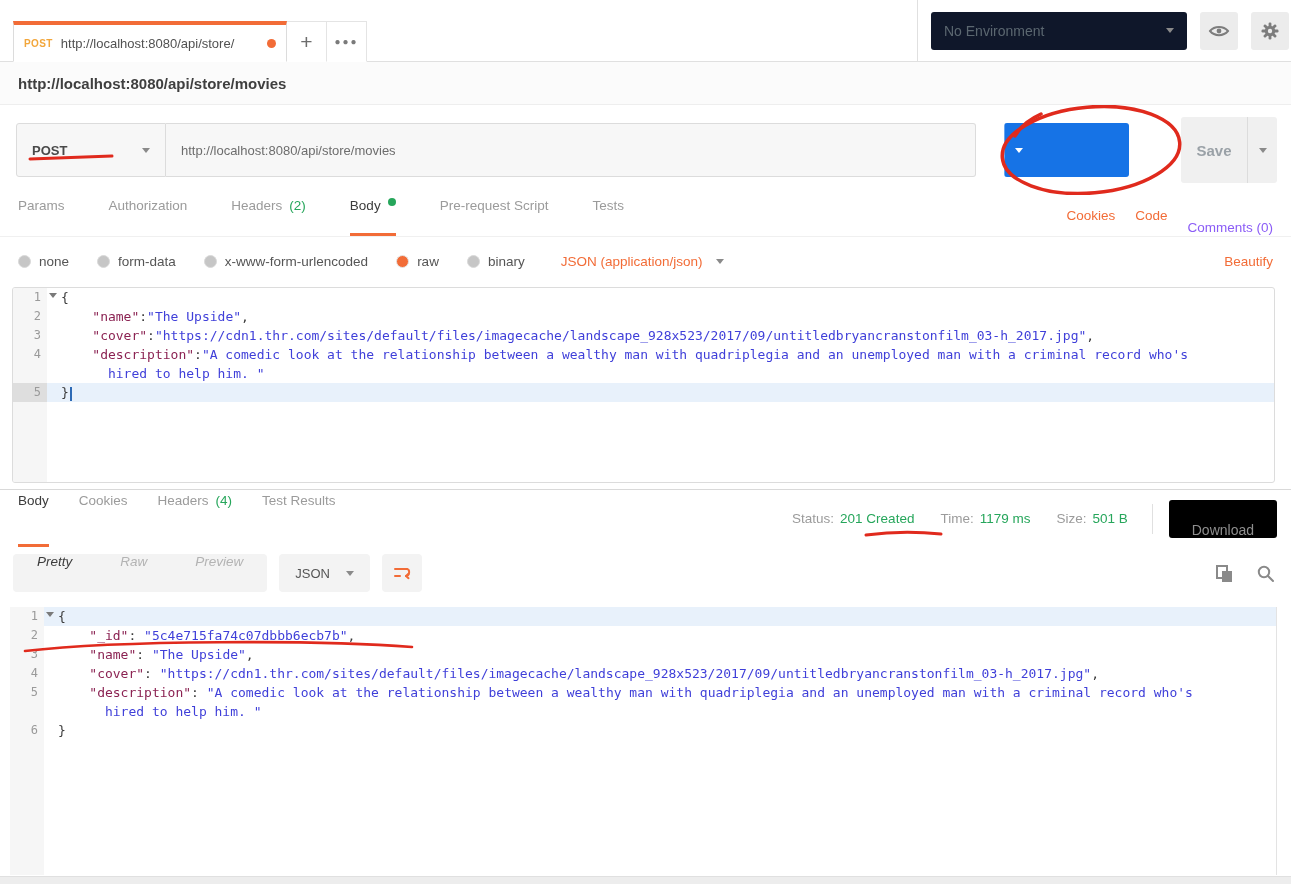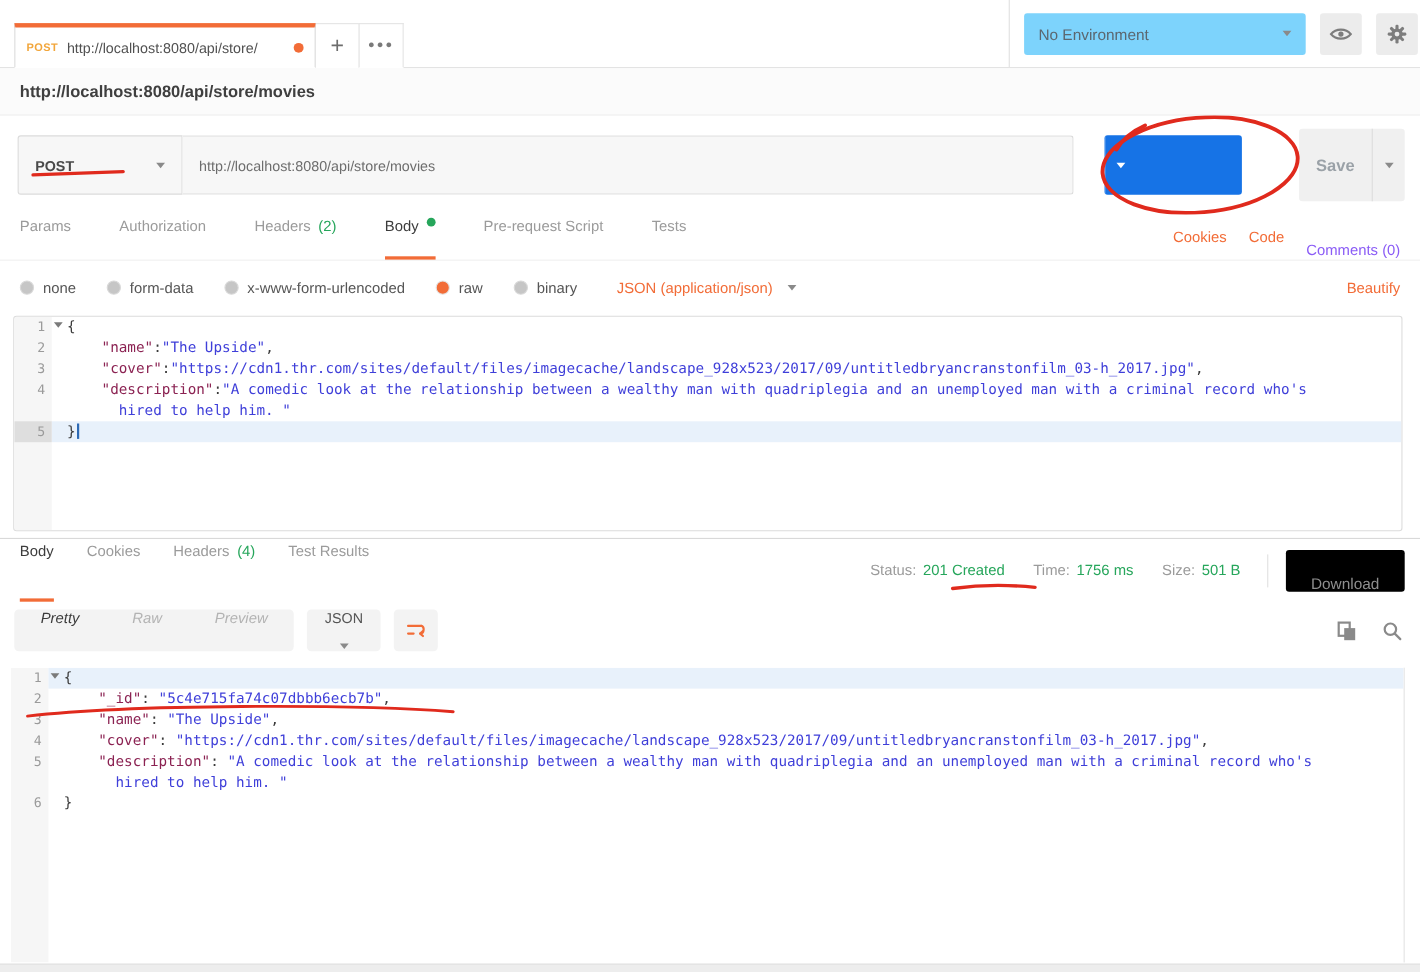--- a/index.html
+++ b/index.html
@@ -22,21 +22,21 @@
   .tab-dot { width:9px; height:9px; border-radius:50%; background:#F26C37; flex:none; }
   .tab-btn {
     width:41px; height:41px; margin-bottom:-1px; background:#fff;
     border:1px solid #e4e4e4; border-bottom:1px solid #fff; margin-left:-1px;
     display:flex; align-items:center; justify-content:center; color:#6d6d6d; cursor:pointer;
   }
   .tab-btn.plus { font-size:21px; font-weight:300; }
   .tab-btn.more { font-size:10px; letter-spacing:2px; color:#7a7a7a; }
   .env-area { width:374px; border-left:1px solid #e0e0e0; display:flex; align-items:center;
               gap:13px; padding:0 2px 0 13px; }
-  .env-select { flex:1; height:38px; background:#7dd3fc; border-radius:3px; display:flex;
+  .env-select { flex:1; height:38px; background:#0f172a; border-radius:3px; display:flex;
                 align-items:center; padding:0 13px; color:#5b6770; font-size:14px; cursor:pointer; }
   .chev { width:0; height:0; border-left:4px solid transparent; border-right:4px solid transparent;
           border-top:5px solid #8a8a8a; display:inline-block; }
   .env-select .chev { margin-left:auto; }
   .icon-btn { width:38px; height:38px; background:#ececec; border-radius:3px; flex:none;
               display:flex; align-items:center; justify-content:center; cursor:pointer; }
   
   .crumb-row { height:43px; background:#fbfbfb; border-bottom:1px solid #eeeeee;
                display:flex; align-items:center; padding-left:18px;
                font-size:15px; font-weight:bold; color:#3f3f3f; }
@@ -110,21 +110,21 @@
   .vdiv { width:1px; height:30px; background:#e0e0e0; margin:0 16px 0 24px; }
   .dl-btn { height:38px; padding:0 23px; background:#000000; border-radius:3px; color:#8e8e8e;
             font-size:14px; display:flex; align-items:flex-end; cursor:pointer; }
   
   .resp-toolbar { height:52px; display:flex; align-items:center; padding:0 16px 0 13px; gap:12px; }
   .segmented { background:#f3f3f3; border-radius:4px; height:38px; display:flex; align-items:flex-start;
                font-size:13.5px;font-style:italic; }
   .seg { padding:0 24px; color:#b3b3b3; cursor:pointer; }
   .seg.active { color:#3c3c3c; }
   .json-select { background:#f3f3f3; border-radius:4px; height:38px; padding:0 16px; display:flex;
-                 gap:16px; align-items:center; color:#555; cursor:pointer;flex-direction:column; }
+                 gap:16px; align-items:center; color:#555; cursor:pointer; }
   .wrap-btn { background:#f3f3f3; border-radius:4px; width:40px; height:38px; display:flex;
               align-items:center; justify-content:center; cursor:pointer; }
   .tool-icons { margin-left:auto; display:flex; align-items:center; gap:22px; }
   
   .bottom-strip { position:absolute; left:0; right:0; bottom:0; height:8px; background:#ededed;
                   border-top:1px solid #e0e0e0; }
 </style>
 </head>
 <body>
 
@@ -297,21 +297,21 @@
         <span>Test Results</span>
       </div>
   </div>
   <div class="meta-right">
     <div class="meta-item">
       <span>Status:</span>
       <span class="meta-val">201 Created</span>
     </div>
     <div class="meta-item">
       <span>Time:</span>
-      <span class="meta-val">1756 ms</span>
+      <span class="meta-val">1179 ms</span>
     </div>
     <div class="meta-item">
       <span>Size:</span>
       <span class="meta-val">501 B</span>
     </div>
     <div class="vdiv"></div>
     <div class="dl-btn">
       <span>Download</span>
     </div>
   </div>

